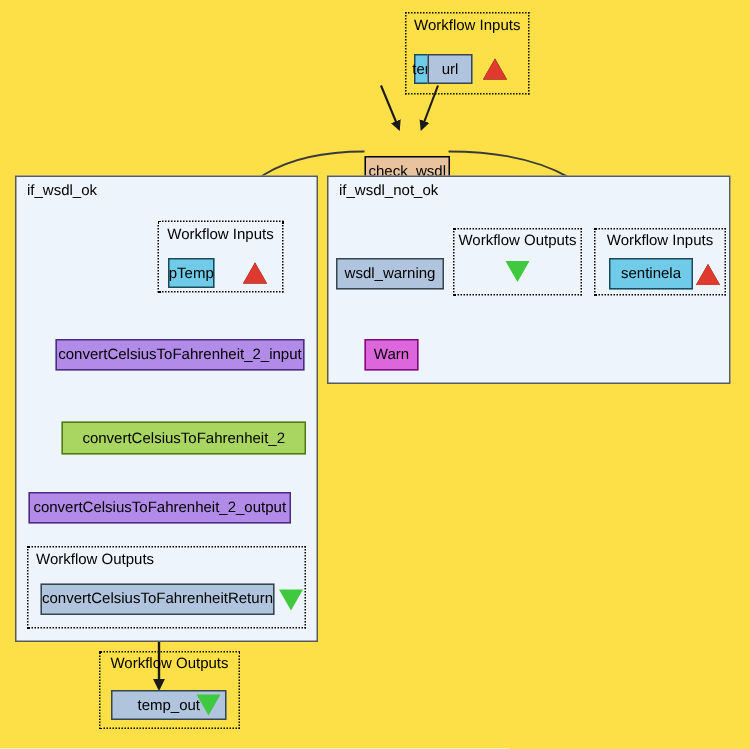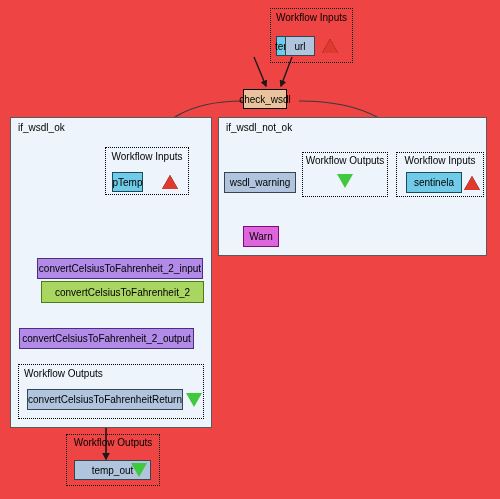--- a/index.html
+++ b/index.html
@@ -4,21 +4,21 @@
 <style>
   html, body {
     margin: 0;
     padding: 0;
     background: #ffffff;
   }
   #canvas {
     position: relative;
     width: 500px;
     height: 499px;
-    background: #ef4444;
+    background: #fde047;
     font-family: "Liberation Sans", sans-serif;
     overflow: hidden;
   }
   svg#edges {
     position: absolute;
     left: 0;
     top: 0;
     width: 500px;
     height: 499px;
     pointer-events: none;
@@ -124,33 +124,33 @@
 
   <div class="dotted-box" style="left:270px; top:8px; width:83px; height:55px;"></div>
   <div class="dotted-label" style="left:270px; top:12px; width:83px;">Workflow Inputs</div>
 
   <div class="node inputport" style="left:276px; top:36px; width:20px; height:20px;">temp</div>
 
   <div class="tri tri-up" style="left:322px; top:39px;"></div>
 
   <div class="node port" style="left:237px; top:36px; width:30px; height:20px;margin-left:48px;">url</div>
 
-  <div class="node proc" style="left:243px; top:89px; width:44px; height:20px;">check_wsdl</div>
+  <div class="node proc" style="left:243px; top:104px; width:57px; height:20px;">check_wsdl</div>
 
   <div class="cluster" style="left:10px; top:117px; width:202px; height:311px;"></div>
   <div class="cluster-label" style="left:18px; top:122px;">if_wsdl_ok</div>
 
   <div class="dotted-box" style="left:105px; top:147px; width:84px; height:48px;"></div>
   <div class="dotted-label" style="left:105px; top:151px; width:84px;">Workflow Inputs</div>
 
   <div class="node inputport" style="left:112px; top:172px; width:31px; height:20px;">pTemp</div>
 
   <div class="tri tri-up" style="left:162px; top:175px;"></div>
 
-  <div class="node purple" style="left:37px; top:226px; width:166px; height:21px;margin-top:32px;">convertCelsiusToFahrenheit_2_input</div>
+  <div class="node purple" style="left:37px; top:226px; width:166px; height:21px;">convertCelsiusToFahrenheit_2_input</div>
 
   <div class="node green" style="left:41px; top:281px; width:163px; height:22px;">convertCelsiusToFahrenheit_2</div>
 
   <div class="node purple" style="left:19px; top:328px; width:175px; height:21px;">convertCelsiusToFahrenheit_2_output</div>
 
   <div class="dotted-box" style="left:18px; top:364px; width:186px; height:55px;"></div>
   <div class="dotted-label" style="left:24px; top:368px; text-align:left;">Workflow Outputs</div>
 
   <div class="node port" style="left:27px; top:389px; width:156px; height:21px;">convertCelsiusToFahrenheitReturn</div>
 

